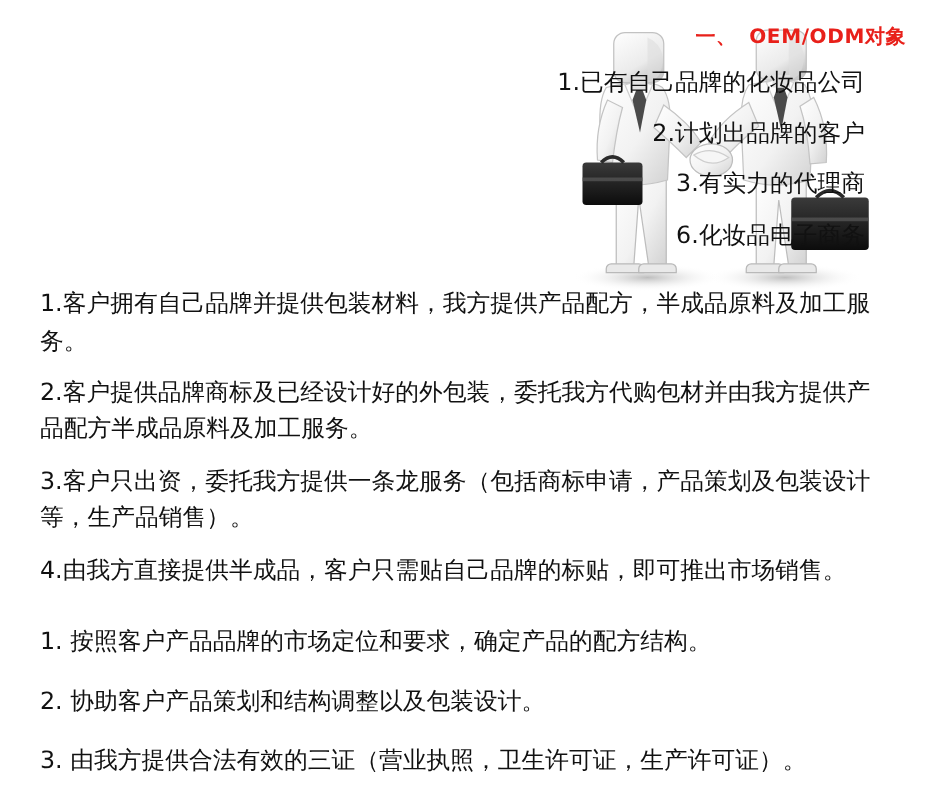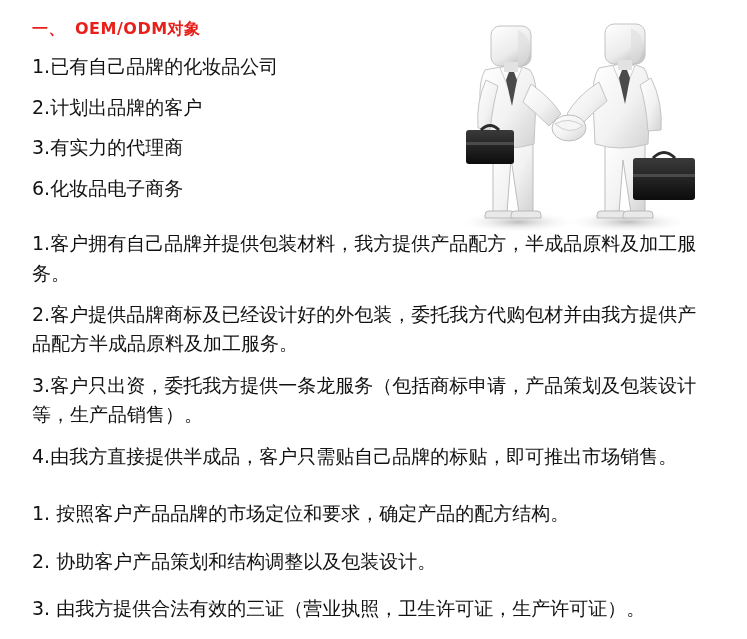--- a/index.html
+++ b/index.html
@@ -41,21 +41,21 @@
     line-height: 1.55;
     margin: 0 0 10px 0;
     color: #111;
     max-width: 660px;
   }
   .sec1 .item { margin-bottom: 11px; }
   .sec2 { margin-top: 26px; }
   .sec2 .item { margin-bottom: 12px; max-width: 680px; }
   .sec3 { margin-top: 28px; }
   .sec3 .item { margin-bottom: 12px; max-width: 680px; margin-top: 18px; }
-  .sec1 .item, .sec1 .section-title { position: relative; z-index: 2; }
+  .sec1 .item, .sec1 .section-title { position: relative; z-index: 2; text-align: right; }
 
   
   .illustration {
     position: absolute;
     right: 24px;
     top: 8px;
     width: 300px;
     height: 232px;
     z-index: 1;
   }

